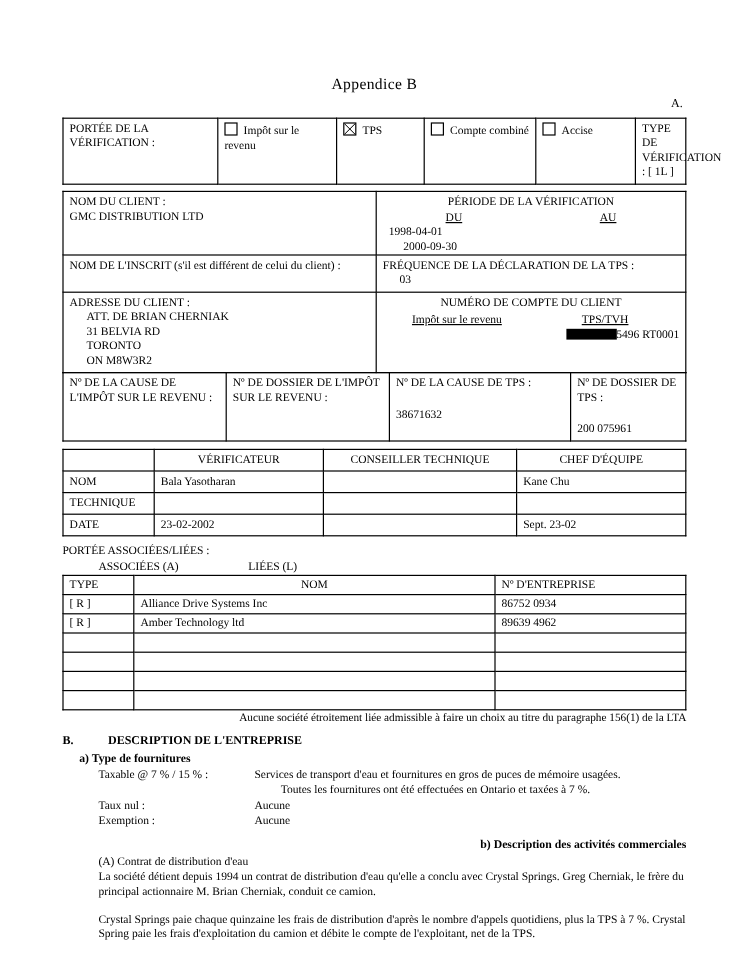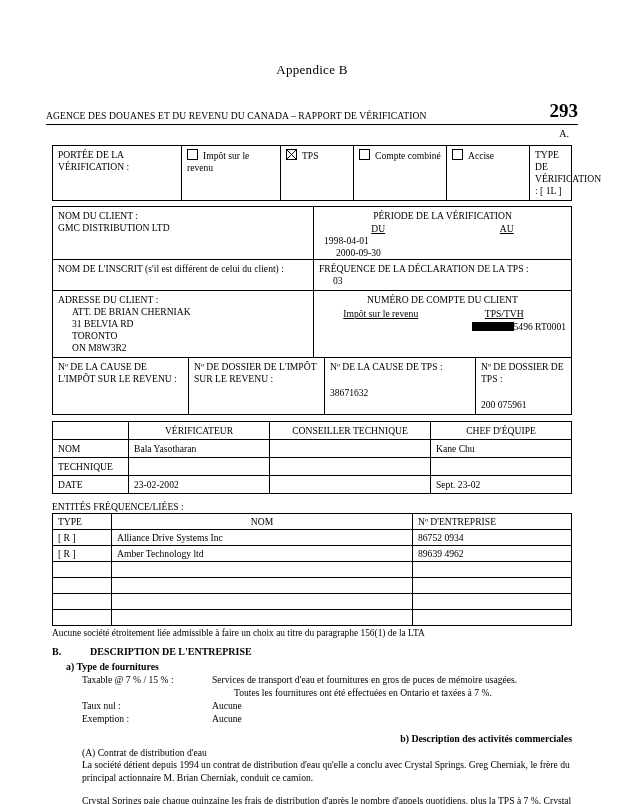--- a/index.html
+++ b/index.html
@@ -111,20 +111,21 @@
     padding-left: 60px;
   }
   .assoc-head span.l { margin-left: 58px; }
   .ent-table { width: 520px; margin: 1px auto 0 auto; border-collapse: collapse; table-layout: fixed; }
   .ent-table td { border: 1px solid #000; font-size: 9.6px; padding: 1px 5px; height: 13px; }
 
   .note {
     width: 520px;
     margin: 2px auto 4px auto;
     font-size: 9.4px;
+    text-align: right;
   }
 
   .sec-b {
     width: 520px;
     margin: 8px auto 0 auto;
     font-size: 10px;
   }
   .sec-b .b-head { font-weight: bold; }
   .sec-b .b-head .ltr { display: inline-block; width: 38px; }
   .sub-head { font-weight: bold; margin-top: 4px; padding-left: 14px; font-size: 9.8px; }
@@ -138,24 +139,20 @@
     line-height: 1.32;
   }
 </style>
 </head>
 <body>
 
 <div class="page">
 
   <div class="appendix-title">Appendice B</div>
 
-  <div class="header-line">
-    <div class="header-left">AGENCE DES DOUANES ET DU REVENU DU CANADA – RAPPORT DE VÉRIFICATION</div>
-    <div class="header-right">293</div>
-  </div>
 
   <div class="letter-a">A.</div>
 
   <table class="grid scope-table">
     <tbody>
         <tr>
       <td style="width:118px;">
         <span>PORTÉE DE LA VÉRIFICATION :</span>
       </td>
       <td style="width:88px;">
@@ -279,21 +276,24 @@
     </tr>
     <tr>
       <td>DATE</td>
       <td>23-02-2002</td>
       <td></td>
       <td>Sept. 23-02</td>
     </tr>
   </tbody>
     </table>
 
-  <div class="entities-label">ENTITÉS FRÉQUENCE/LIÉES :</div>
+  <div class="entities-label">PORTÉE ASSOCIÉES/LIÉES :</div>
+  <div class="assoc-head">
+    <span>ASSOCIÉES (A)</span><span class="l">LIÉES (L)</span>
+  </div>
 
   <table class="ent-table">
     <tbody>
         <tr>
       <td style="width:48px;">TYPE</td>
       <td class="center" style="width:290px;">NOM</td>
       <td>Nº D'ENTREPRISE</td>
     </tr>
     <tr>
       <td>[ R ]</td>

